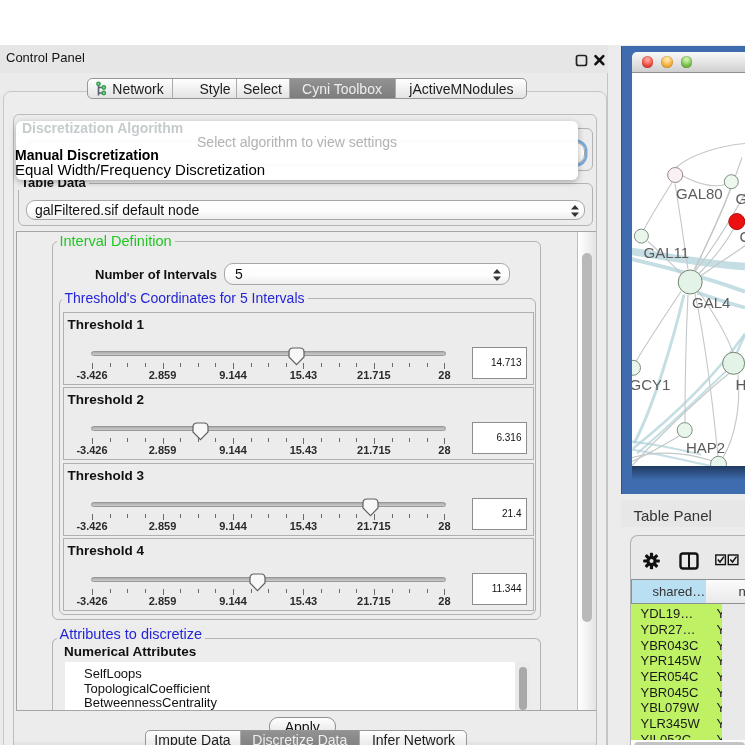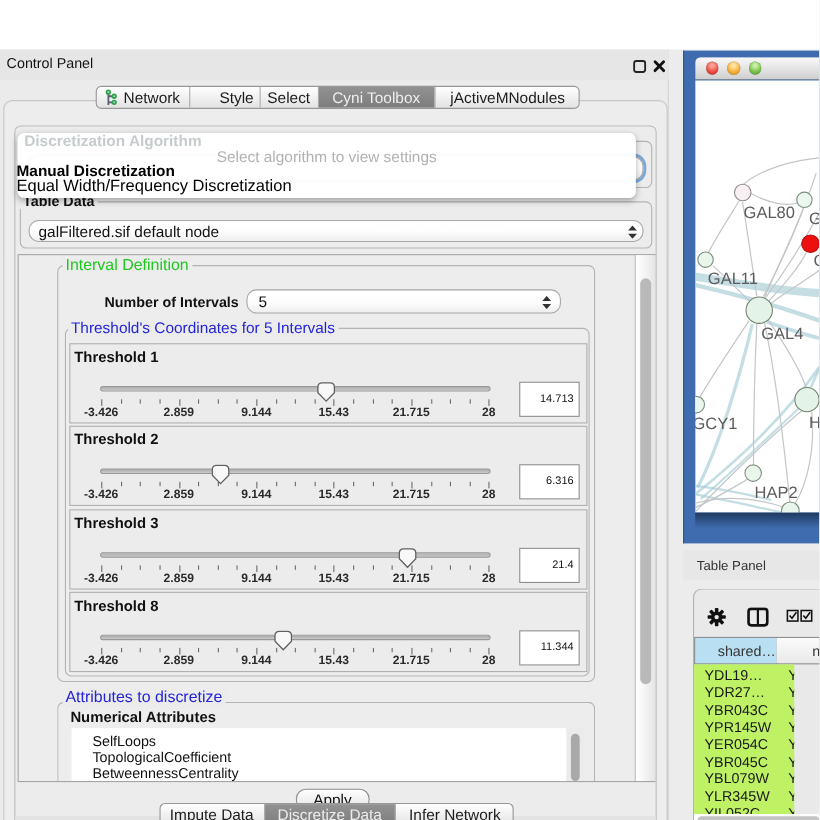--- a/index.html
+++ b/index.html
@@ -199,21 +199,21 @@
       <div class="ticklabel" style="left:169.0px;top:55.5px;">9.144</div>
       <div class="ticklabel" style="left:239.4px;top:55.5px;">15.43</div>
       <div class="ticklabel" style="left:309.9px;top:55.5px;">21.715</div>
       <div class="ticklabel" style="left:380.4px;top:55.5px;">28</div>
       <svg class="abs" style="left:297.5px;top:33.5px;" width="17" height="19" viewBox="0 0 17 19">
         <path d="M1 5 Q1 1 5 1 L12 1 Q16 1 16 5 L16 10 L8.5 17.7 L1 10 Z" fill="#f8f8f8" stroke="#606060" stroke-width="1.2"></path>
       </svg>
       <div class="valbox" style="left:407.5px;top:34px;">21.4</div>
     </div>
     <div class="tpanel" style="left:46px;top:306.5px;width:470.5px;height:73px;">
-      <div class="txt" style="left:3.5px;top:4px;font-size:13.5px;font-weight:bold;color:#111;">Threshold 8</div>
+      <div class="txt" style="left:3.5px;top:4px;font-size:13.5px;font-weight:bold;color:#111;">Threshold 4</div>
       <div class="abs" style="left:27px;top:38px;width:354.5px;height:4.5px;border:1px solid #979797;border-radius:3px;background:linear-gradient(180deg,#ababab,#cccccc);box-sizing:border-box;"></div>
       <div class="vline" style="left:28.0px;top:49.5px;height:6px;"></div>
       <div class="vline" style="left:45.6px;top:49.5px;height:4px;"></div>
       <div class="vline" style="left:63.2px;top:49.5px;height:4px;"></div>
       <div class="vline" style="left:80.9px;top:49.5px;height:4px;"></div>
       <div class="vline" style="left:98.5px;top:49.5px;height:6px;"></div>
       <div class="vline" style="left:116.1px;top:49.5px;height:4px;"></div>
       <div class="vline" style="left:133.7px;top:49.5px;height:4px;"></div>
       <div class="vline" style="left:151.3px;top:49.5px;height:4px;"></div>
       <div class="vline" style="left:169.0px;top:49.5px;height:6px;"></div>
@@ -334,21 +334,21 @@
     <text x="692" y="262.5">GAL4</text>
     <text x="629.5" y="344.5">GCY1</text>
     <text x="735.5" y="344">H</text>
     <text x="686" y="407">HAP2</text>
   </g>
 </svg>
 
 <div class="abs" style="left:632px;top:421px;width:113px;height:14px;background:linear-gradient(180deg,rgba(20,40,70,0.75),rgba(20,40,70,0));"></div>
 
 <div class="abs" style="left:621px;top:455px;width:124px;height:27px;background:#e7e7e7;"></div>
-<div class="txt" style="left:633.5px;top:461.5px;font-size:12px;color:#333;">Table Panel</div>
+<div class="txt" style="left:633.5px;top:461.5px;font-size:15px;color:#333;">Table Panel</div>
 <div class="abs" style="left:629.5px;top:490px;width:116px;height:230px;border:1px solid #b2b2b2;border-radius:8px 0 0 8px;background:#e9e9e9;box-sizing:border-box;border-right:none;"></div>
 
 <svg class="abs" style="left:643px;top:507px;" width="100" height="18" viewBox="0 0 100 18">
 
   <g transform="translate(8.5,9)" fill="#111">
     <circle r="5.2"></circle>
     <g>
       <rect x="-1.6" y="-8.3" width="3.2" height="4" rx="0.8"></rect>
       <rect x="-1.6" y="4.3" width="3.2" height="4" rx="0.8"></rect>
       <rect x="-8.3" y="-1.6" width="4" height="3.2" rx="0.8"></rect>

